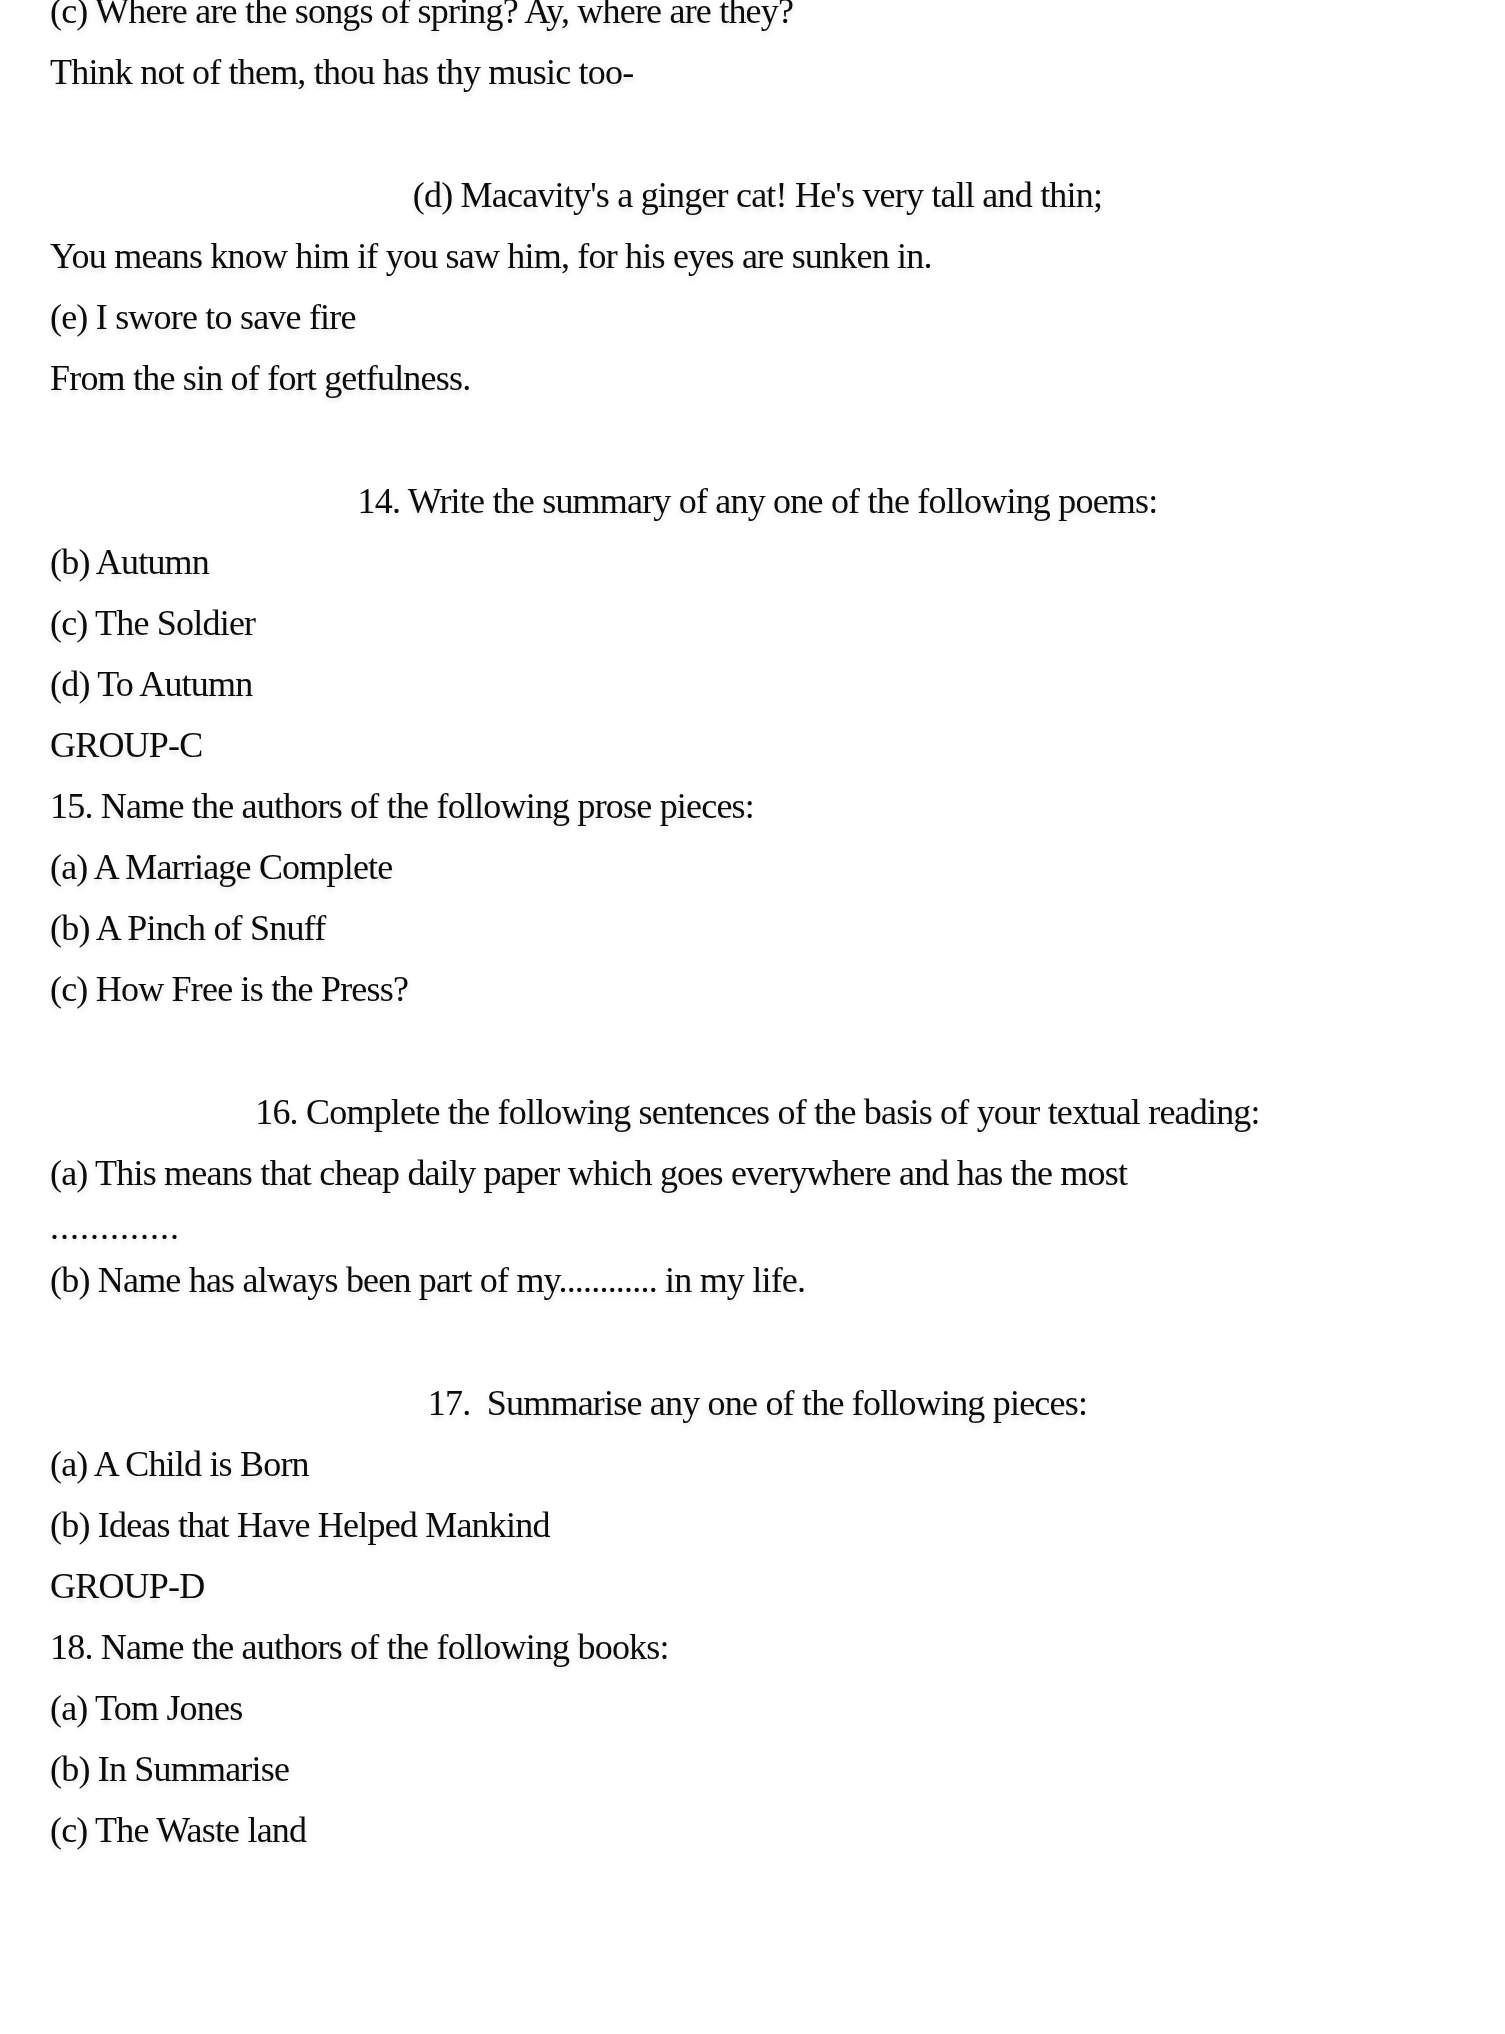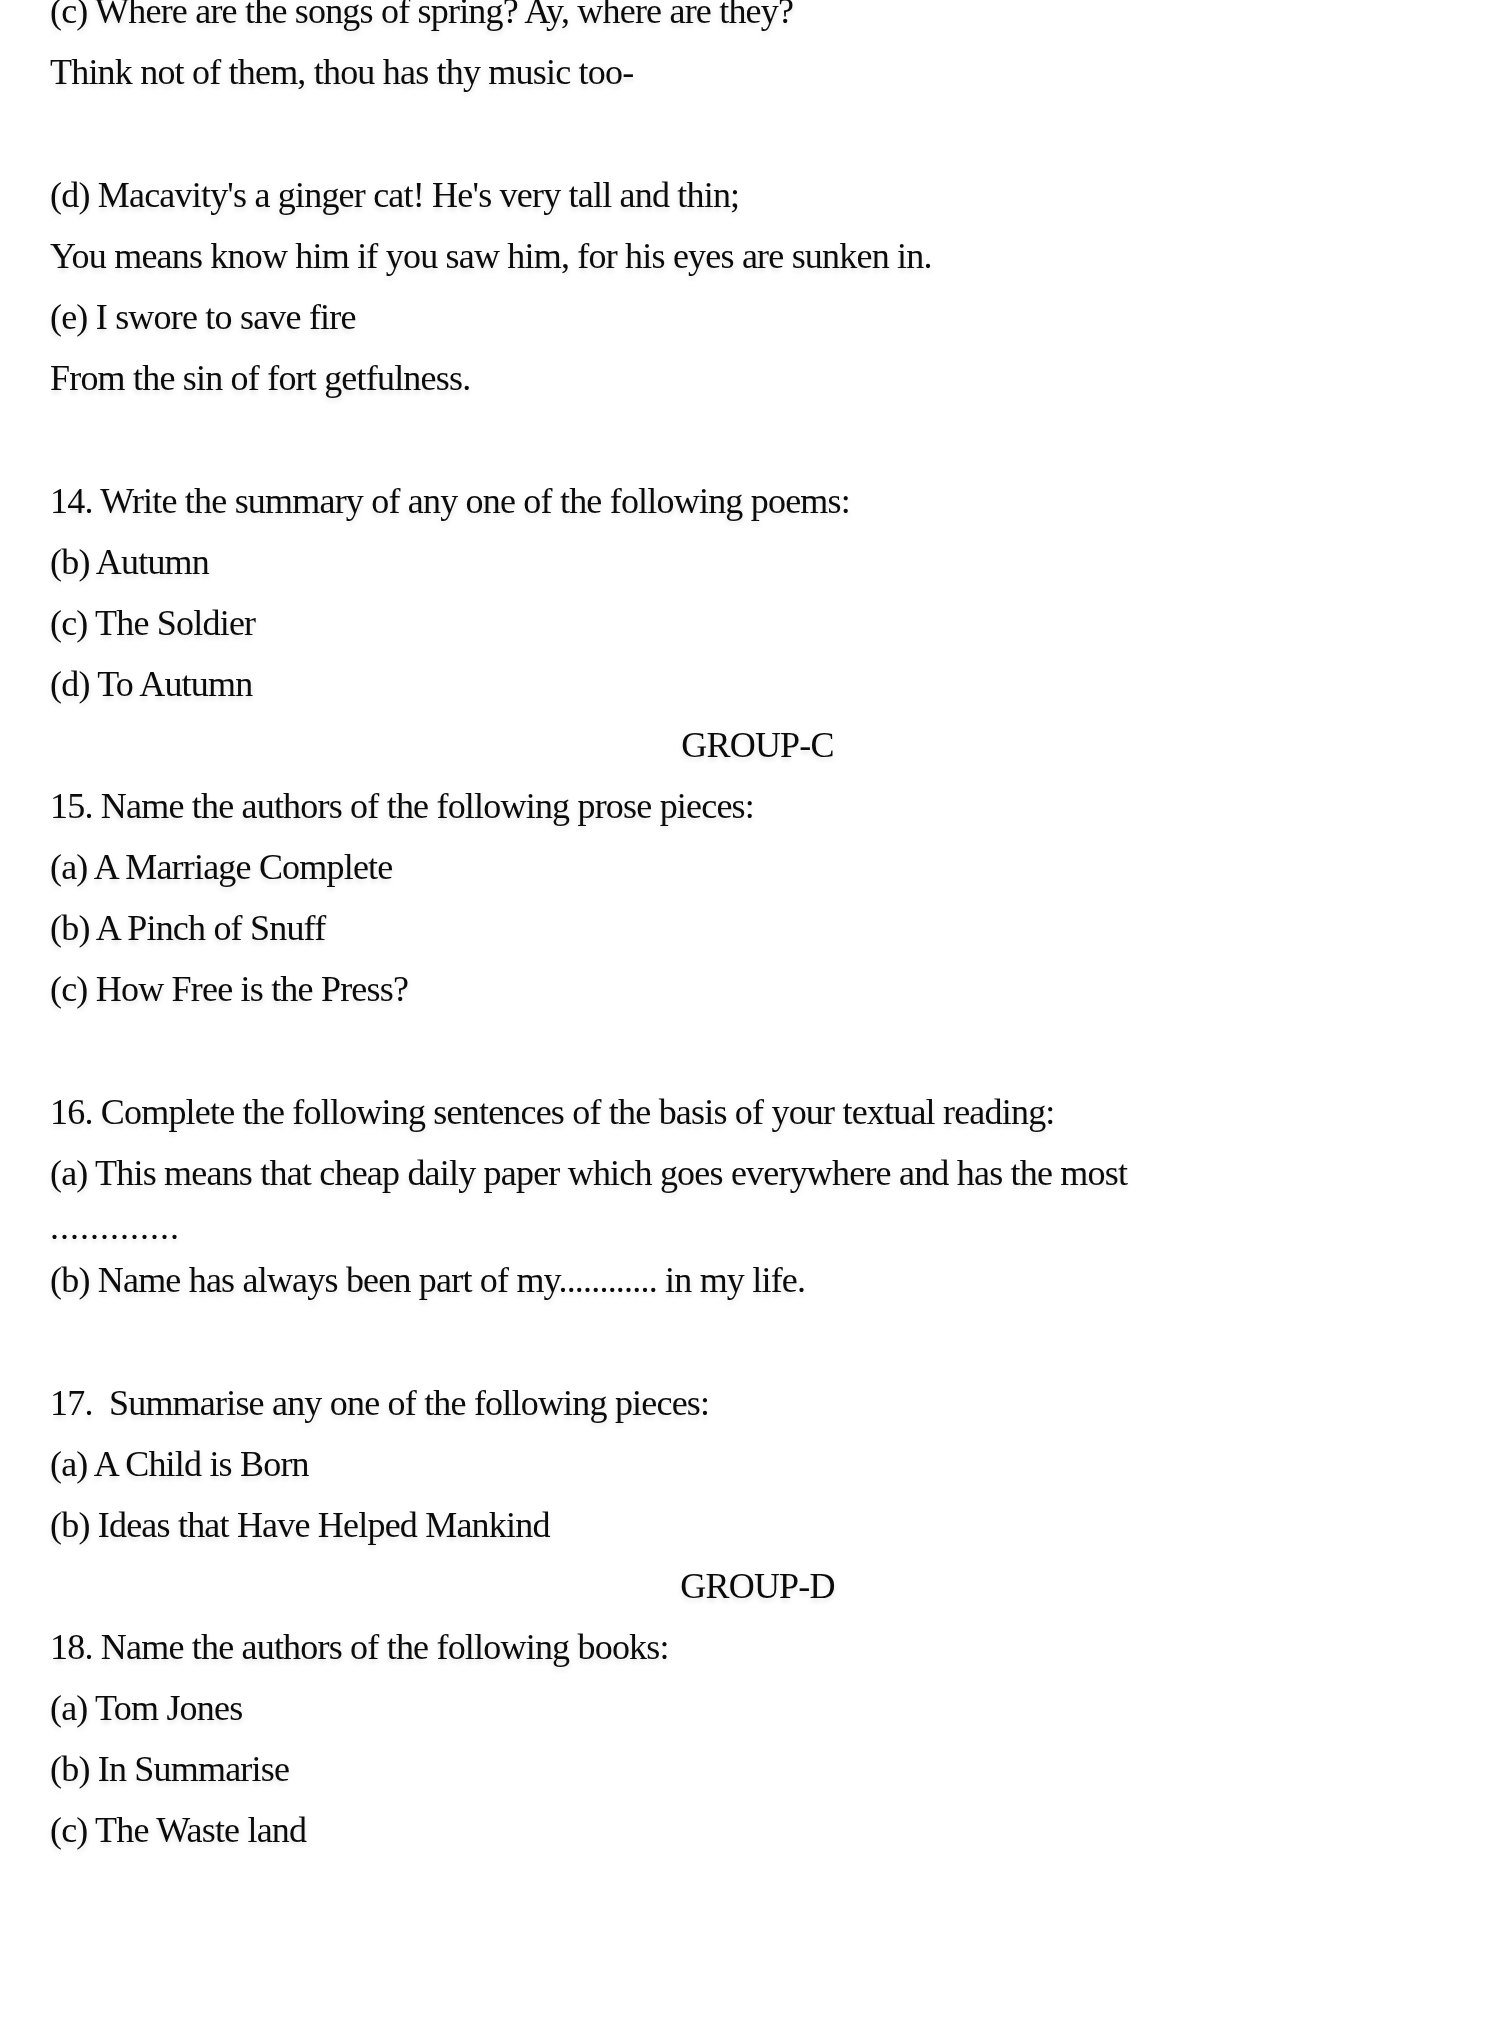--- a/index.html
+++ b/index.html
@@ -28,23 +28,23 @@
     filter: blur(0.3px);
   }
   .ln {
     margin: 0;
     min-height: 61px;
     white-space: pre-wrap;
     text-shadow: 0 3px 5px rgba(0, 0, 0, 0.12);
   }
   .gap {
     margin-top: 62px;
+    text-align: center;
   }
   .center {
-    text-align: center;
   }
   .dots {
     min-height: 46px;
     line-height: 46px;
     letter-spacing: 1px;
   }
 </style>
 </head>
 <body>
 

